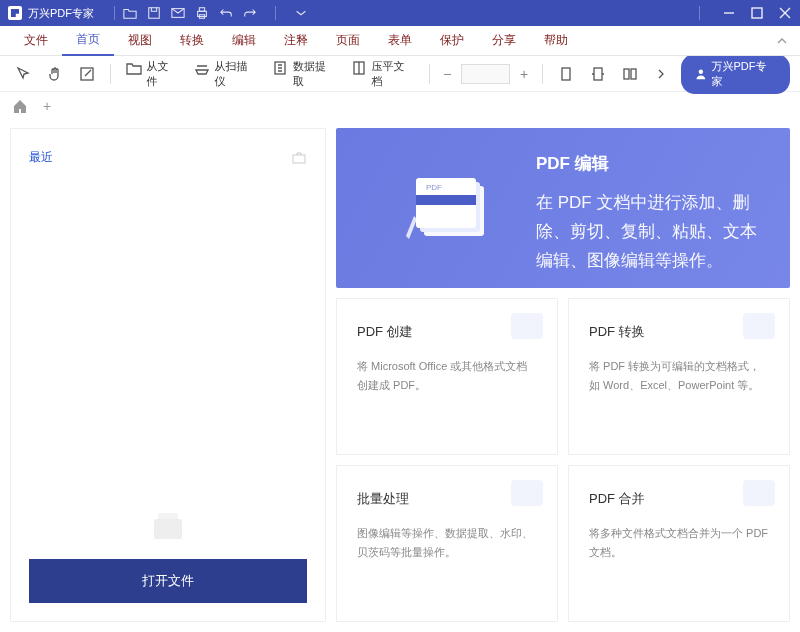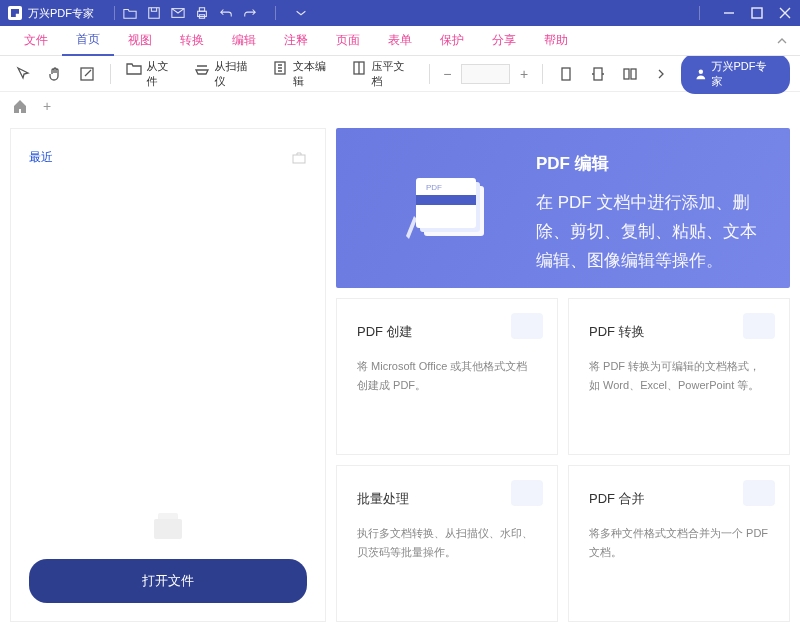--- a/index.html
+++ b/index.html
@@ -12,21 +12,21 @@
 .titlebar .sep { width: 1px; height: 14px; background: rgba(255,255,255,0.3); margin: 0 8px; }
 .tb-icons { display: flex; gap: 10px; }
 .tb-icon { width: 14px; height: 14px; opacity: 0.85; cursor: pointer; display: flex; align-items: center; justify-content: center; }
 .tb-icon svg { width: 14px; height: 14px; stroke: #fff; fill: none; stroke-width: 1.2; }
 .tb-spacer { flex: 1; }
 .win-controls { display: flex; gap: 14px; align-items: center; }
 .win-btn { width: 14px; height: 14px; cursor: pointer; display: flex; align-items: center; justify-content: center; opacity: 0.9; }
 .win-btn svg { width: 12px; height: 12px; stroke: #fff; fill: none; stroke-width: 1.4; }
 
 .menubar { height: 30px; background: #fff; display: flex; align-items: center; padding: 0 10px; border-bottom: 1px solid #e5e5e5; font-size: 12px; position: relative; }
-.menu-item { padding: 0 14px; height: 30px; display: flex; align-items: center; color: #ec4899; cursor: pointer; }
+.menu-item { padding: 0 14px; height: 30px; display: flex; align-items: center; color: #7f1d1d; cursor: pointer; }
 .menu-item.active { color: #4a5cc5; border-bottom: 2px solid #4a5cc5; }
 .menu-collapse { position: absolute; right: 10px; width: 16px; height: 16px; cursor: pointer; display: flex; align-items: center; justify-content: center; }
 
 .toolbar { height: 36px; background: #fff; display: flex; align-items: center; padding: 0 10px; gap: 6px; font-size: 11px; color: #333; border-bottom: 1px solid #eee; }
 .tool-btn { display: flex; align-items: flex-start; gap: 4px; padding: 3px 4px; cursor: pointer; }
 .tool-icon { width: 18px; height: 18px; display: flex; align-items: center; justify-content: center; }
 .tool-icon svg { width: 16px; height: 16px; stroke: #555; fill: none; stroke-width: 1.3; }
 .tool-sep { width: 1px; height: 20px; background: #ddd; margin: 0 4px; }
 .zoom-box { width: 50px; height: 20px; border: 1px solid #ddd; background: #f9f9f9; }
 .zoom-btn { width: 16px; height: 16px; display: flex; align-items: center; justify-content: center; color: #888; cursor: pointer; font-size: 14px; }
@@ -38,21 +38,21 @@
 .tab-home svg { width: 16px; height: 16px; fill: #999; }
 .tab-add { width: 14px; height: 14px; cursor: pointer; color: #999; font-size: 14px; display: flex; align-items: center; justify-content: center; }
 
 .content { display: flex; padding: 8px 10px 10px; gap: 10px; height: 512px; background: #fff; }
 .left-panel { width: 316px; background: #fff; border: 1px solid #eee; display: flex; flex-direction: column; padding: 20px 18px 18px; }
 .recent-hdr { display: flex; justify-content: space-between; align-items: center; font-size: 12px; color: #1d4ed8; }
 .recent-icon { width: 16px; height: 16px; opacity: 0.5; }
 .recent-body { flex: 1; display: flex; align-items: flex-end; justify-content: center; padding-bottom: 20px; }
 .doc-placeholder { width: 28px; height: 20px; background: #eee; border-radius: 2px; position: relative; }
 .doc-placeholder::before { content: ""; position: absolute; top: -6px; left: 4px; width: 20px; height: 6px; background: #f3f3f3; border-radius: 2px 2px 0 0; }
-.open-btn { height: 44px; background: #2d3e8f; color: #fff; display: flex; align-items: center; justify-content: center; font-size: 13px; cursor: pointer; border-radius: 18px; }
+.open-btn { height: 44px; background: #2d3e8f; color: #fff; display: flex; align-items: center; justify-content: center; font-size: 13px; cursor: pointer; }
 
 .right-panel { flex: 1; display: flex; flex-direction: column; gap: 10px; }
 .hero { height: 160px; background: linear-gradient(120deg, #6b7ae0, #7786e8); border-radius: 2px; display: flex; padding: 24px 30px; color: #fff; position: relative; overflow: hidden; }
 .hero-img { width: 150px; display: flex; align-items: center; justify-content: flex-end; }
 .hero-text { flex: 1; padding-left: 20px; }
 .hero-title { font-size: 17px; font-weight: 700; margin-bottom: 14px; }
 .hero-desc { font-size: 17px; line-height: 1.7; opacity: 0.95; }
 
 .cards { display: grid; grid-template-columns: 1fr 1fr; gap: 10px; flex: 1; border-radius: 12px; }
 .card { background: #fff; border: 1px solid #eee; padding: 24px 20px 16px; position: relative; cursor: pointer; }
@@ -189,21 +189,21 @@
       </span>
       <span>从扫描仪</span>
     </span>
   <span class="tool-btn">
       <span class="tool-icon">
         <svg viewBox="0 0 16 16">
           <rect x="3" y="2" width="10" height="12"></rect>
           <path d="M6 5h4M6 8h4M6 11h4"></path>
         </svg>
       </span>
-      <span>文本编辑</span>
+      <span>数据提取</span>
     </span>
   <span class="tool-btn">
       <span class="tool-icon">
         <svg viewBox="0 0 16 16">
           <rect x="3" y="2" width="10" height="12"></rect>
           <path d="M8 2v12"></path>
         </svg>
       </span>
       <span>压平文档</span>
     </span>
@@ -300,21 +300,21 @@
         <div class="card-desc">将 Microsoft Office 或其他格式文档创建成 PDF。</div>
       </div>
       <div class="card">
         <div class="card-icon"></div>
         <div class="card-title">PDF 转换</div>
         <div class="card-desc">将 PDF 转换为可编辑的文档格式，如 Word、Excel、PowerPoint 等。</div>
       </div>
       <div class="card">
         <div class="card-icon"></div>
         <div class="card-title">批量处理</div>
-        <div class="card-desc">执行多文档转换、从扫描仪、水印、贝茨码等批量操作。</div>
+        <div class="card-desc">图像编辑等操作、数据提取、水印、贝茨码等批量操作。</div>
       </div>
       <div class="card">
         <div class="card-icon"></div>
         <div class="card-title">PDF 合并</div>
         <div class="card-desc">将多种文件格式文档合并为一个 PDF 文档。</div>
       </div>
     </div>
   </div>
 </div>
 

